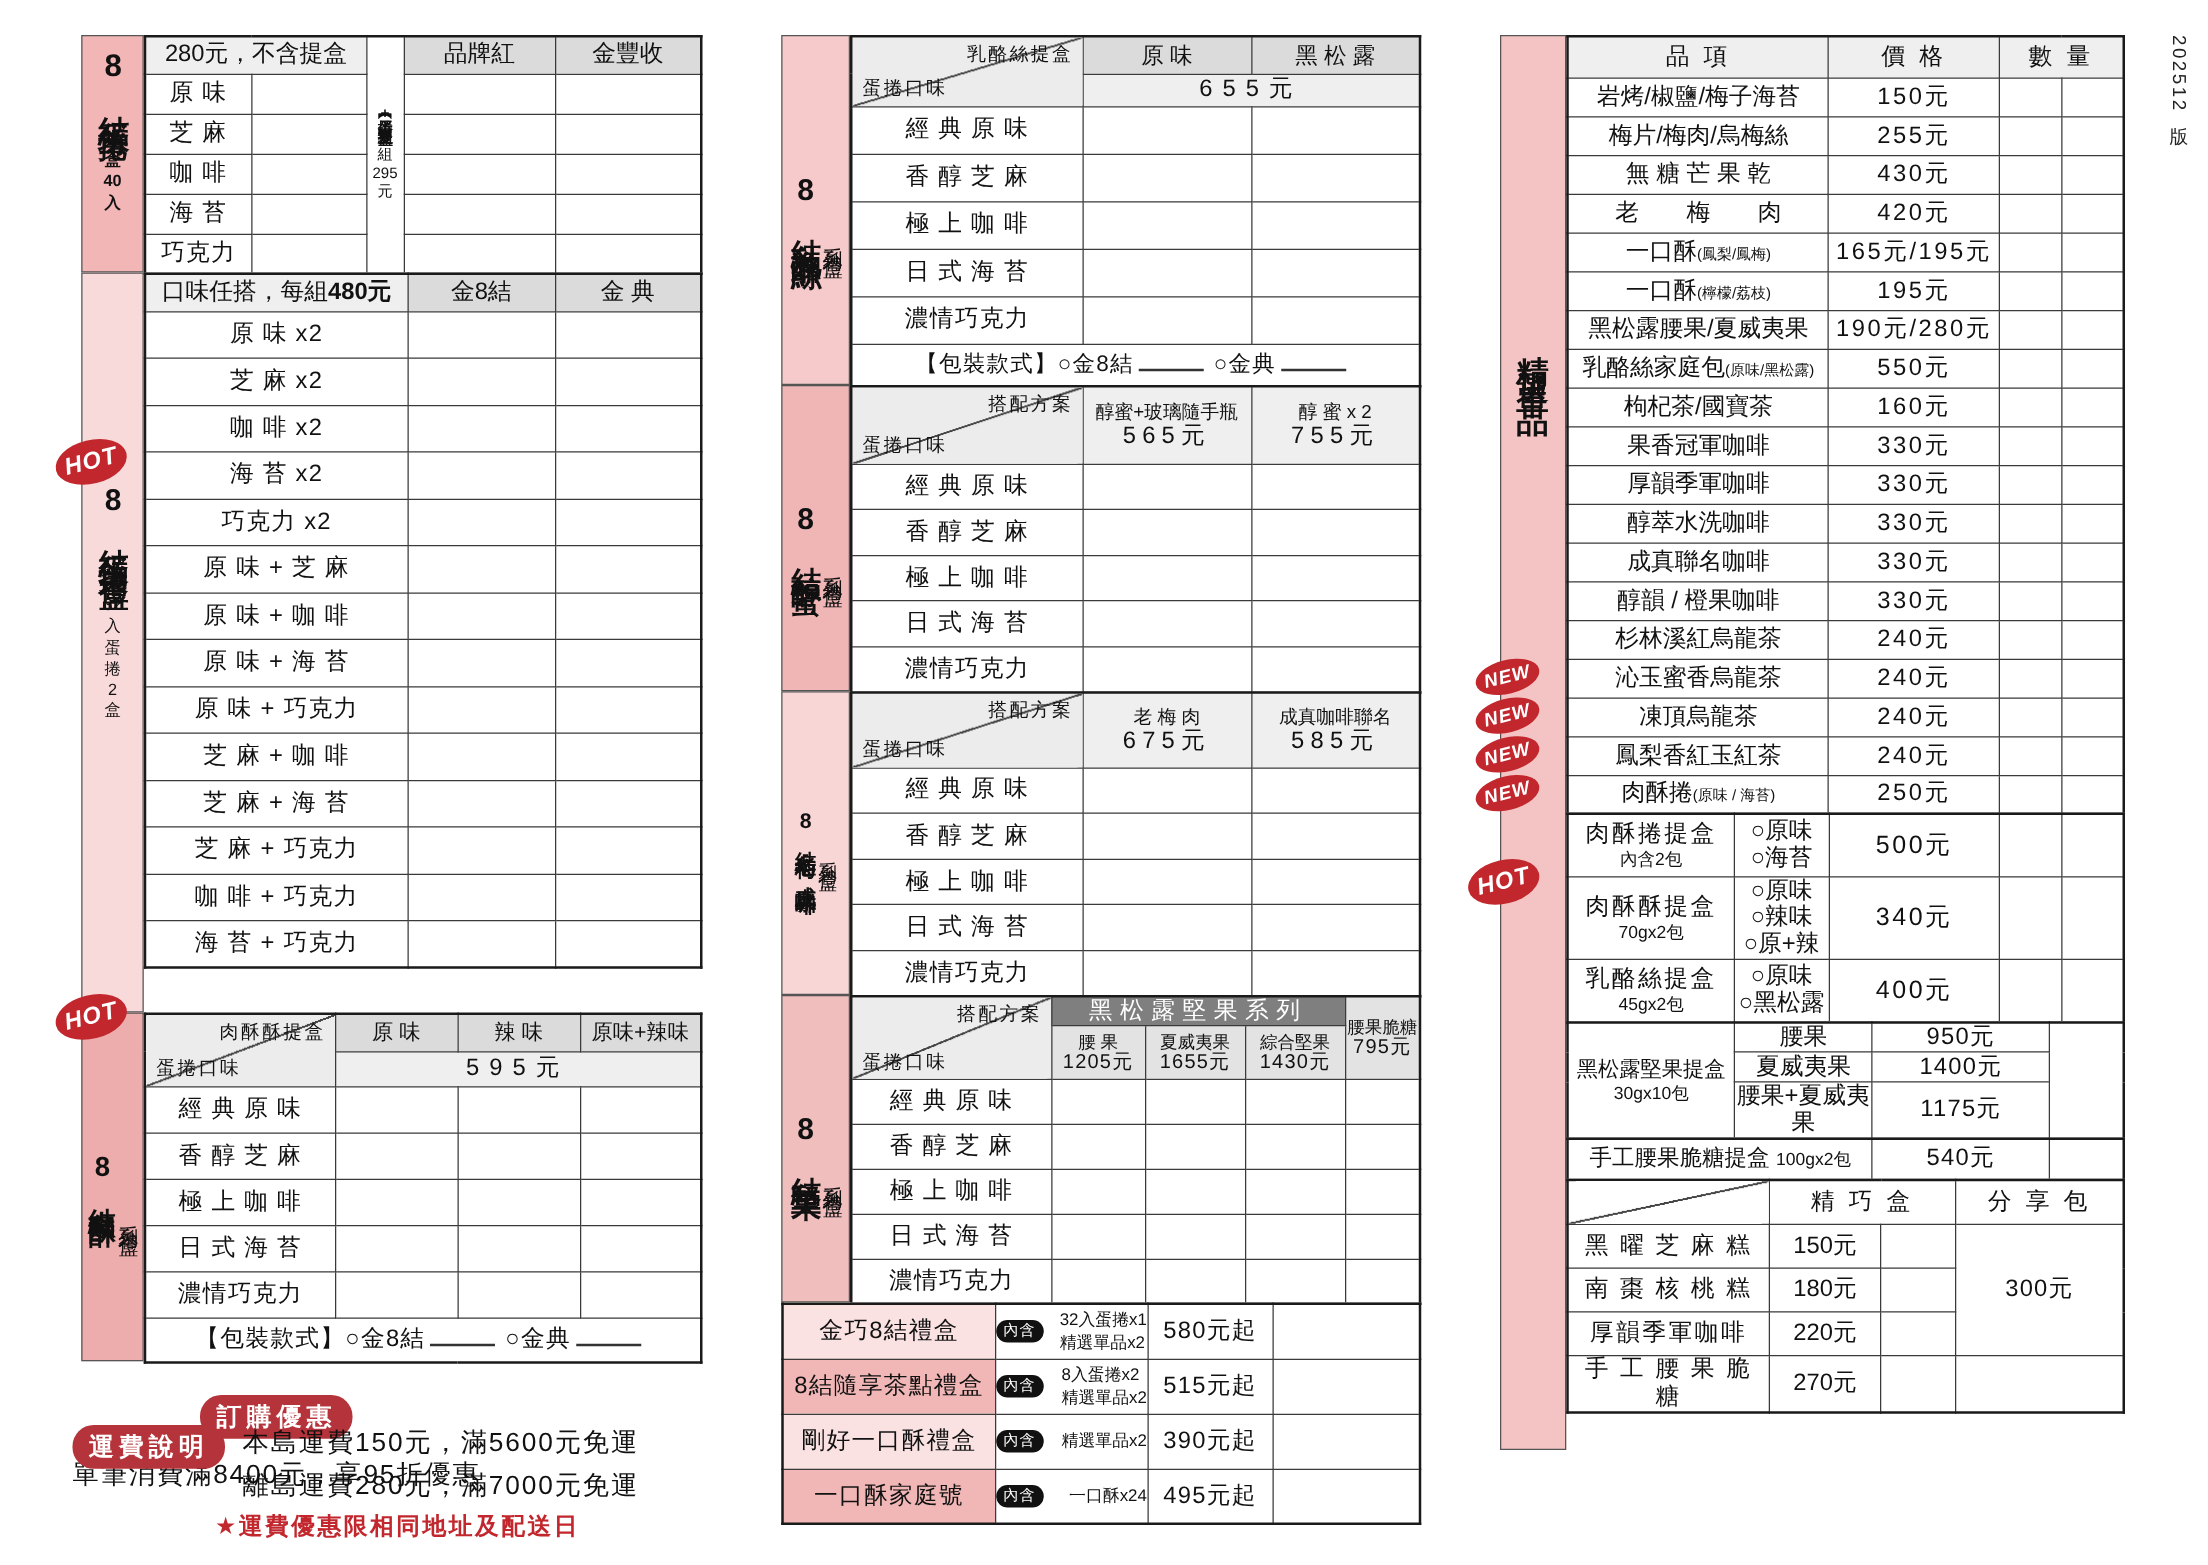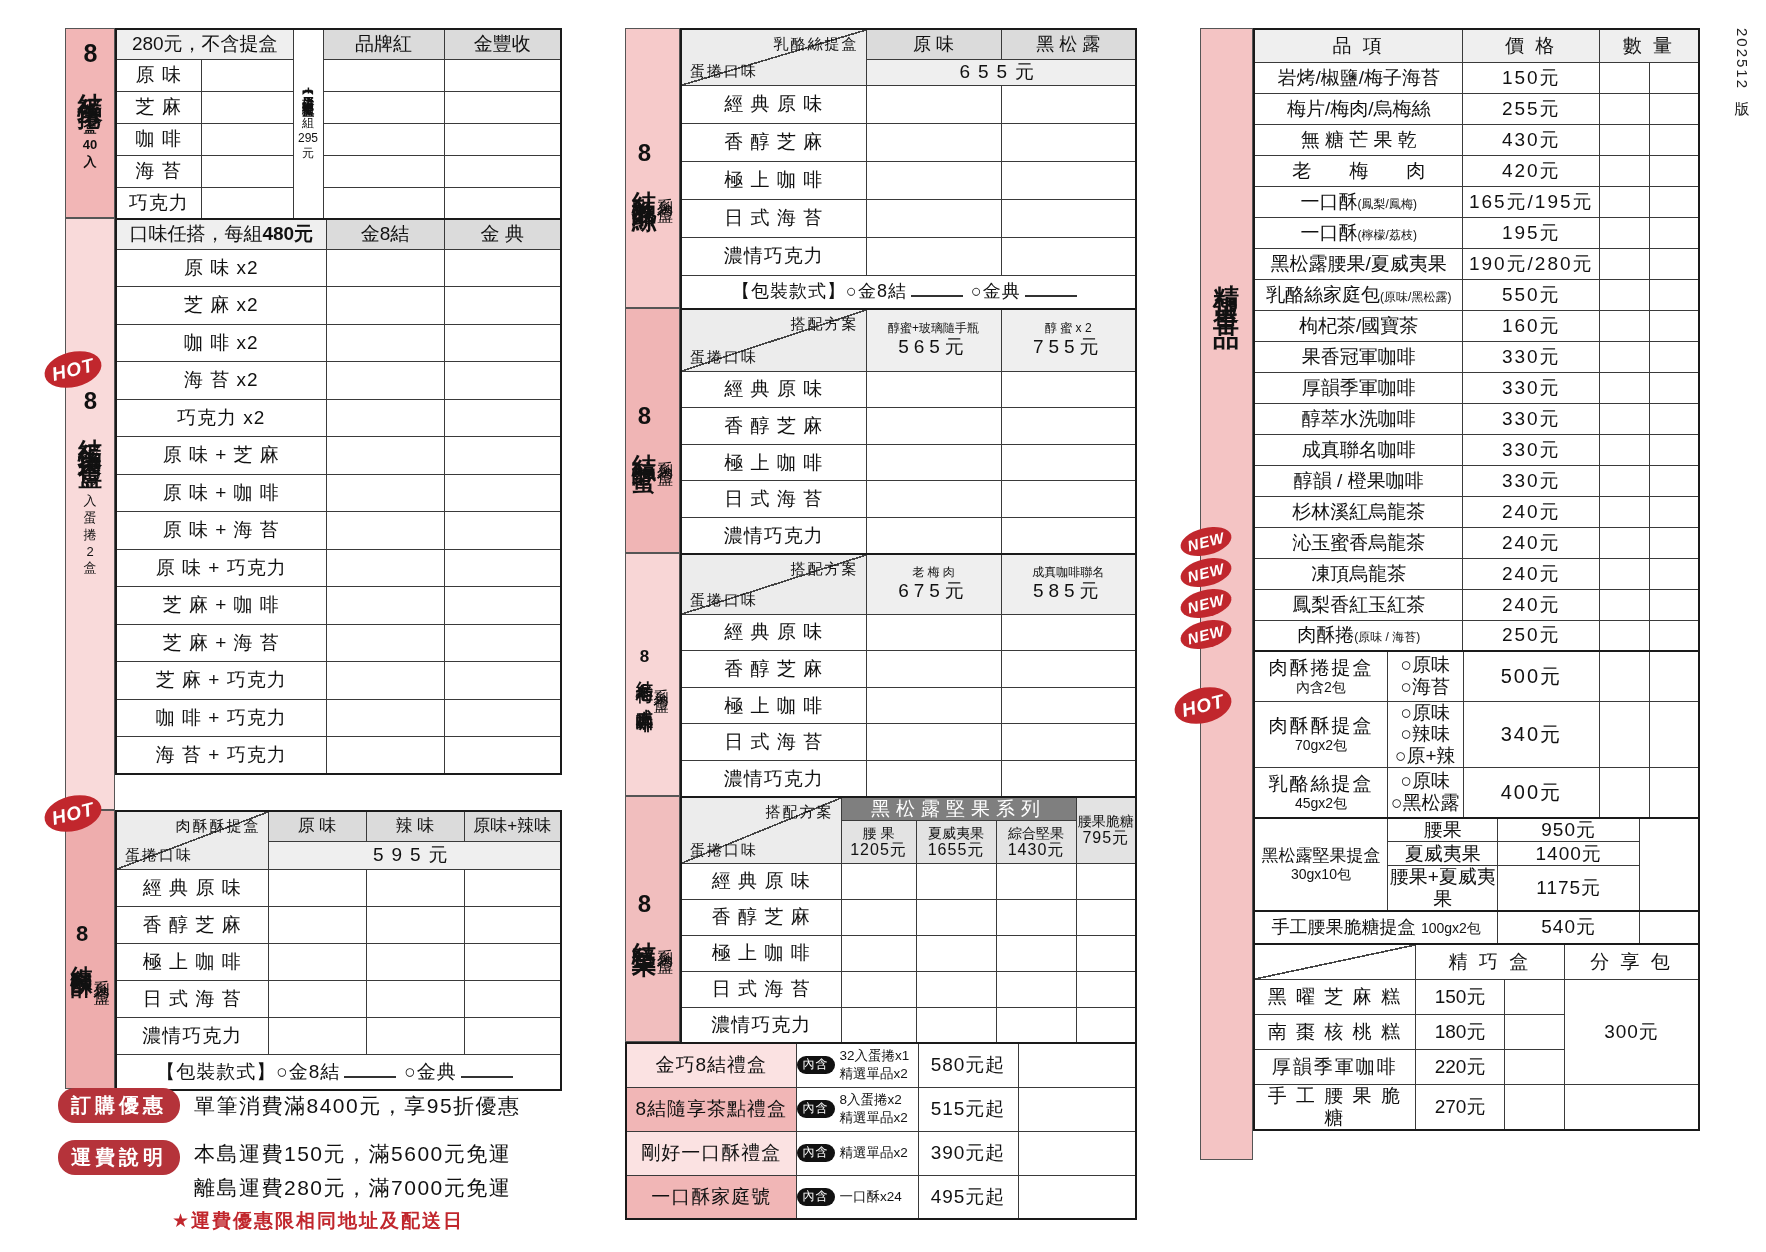--- a/index.html
+++ b/index.html
@@ -14,21 +14,21 @@
   .banner{background:#7f7f7f;color:#fff;font-size:15px;letter-spacing:6px;}
   .price-row{background:#efefef;font-size:20px;letter-spacing:8px;}
   .flavor{font-size:20px;letter-spacing:1px;}
   .in{background:#fff;}
 
   .diag{position:relative;background-color:#ececec;background-image:linear-gradient(to bottom right,transparent calc(50% - 0.8px),#444 calc(50% - 0.8px),#444 calc(50% + 0.8px),transparent calc(50% + 0.8px));}
   .diag-plain{position:relative;background-color:#fff;background-image:linear-gradient(to bottom right,transparent calc(50% - 0.8px),#444 calc(50% - 0.8px),#444 calc(50% + 0.8px),transparent calc(50% + 0.8px));}
   .diag-top{position:absolute;top:5px;right:7px;font-size:15px;letter-spacing:2px;}
   .diag-bot{position:absolute;bottom:5px;left:8px;font-size:15px;letter-spacing:2px;}
 
-  .two-line .hl1{font-size:12px;}
+  .two-line .hl1{font-size:15px;}
   .two-line .hl2{font-size:19px;letter-spacing:5px;}
   .hl1s{font-size:14px;}
   .hl2s{font-size:16px;letter-spacing:1px;}
 
   .strip{position:absolute;border:1px solid #555;box-sizing:border-box;display:flex;flex-direction:column;align-items:center;}
   .strip-row{display:flex;flex-direction:row;justify-content:center;align-items:flex-start;}
   .vmain{writing-mode:vertical-rl;text-orientation:upright;font-weight:bold;font-size:24px;letter-spacing:6px;line-height:1;}
   .vsub{writing-mode:vertical-rl;text-orientation:upright;font-size:16px;letter-spacing:3px;line-height:1;margin-top:46px;margin-left:1px;}
   .vnote{display:flex;flex-direction:column;align-items:center;font-size:13px;line-height:1.3;font-weight:bold;}
   .vnote span{display:block;}
@@ -47,21 +47,21 @@
   .promo-text{font-size:21px;letter-spacing:1.5px;}
   .ship-lines{display:flex;flex-direction:column;gap:6px;font-size:21px;letter-spacing:1.5px;}
   .star-note{position:absolute;color:#c1272d;font-size:19px;letter-spacing:2px;font-weight:bold;}
 
   .badge{position:absolute;background:#c1272d;color:#fff;font-weight:bold;font-style:italic;display:flex;align-items:center;justify-content:center;border-radius:50%;transform:rotate(-14deg);z-index:5;}
   .badge.hot{width:58px;height:35px;font-size:19px;letter-spacing:1px;}
   .badge.new{width:52px;height:27px;font-size:15px;letter-spacing:1px;}
 
   .box-name{font-size:20px;letter-spacing:1px;}
   .box-contents{text-align:left;padding-left:6px;}
-  .box-contents-flex{display:flex;align-items:center;}
+  .box-contents-flex{display:flex;align-items:center;justify-content:space-between;}
   .contents{white-space:pre-line;font-size:13.5px;line-height:1.35;display:inline-block;text-align:left;}
   .box-price{font-size:21px;letter-spacing:1px;}
   #t-boxes tr:nth-child(odd) .box-name{background:#fbe2e2;}
   #t-boxes tr:nth-child(even) .box-name{background:#f1b6b6;}
 
   .item-name{font-size:19px;}
   .item-name .small{font-size:12px;}
   .price{font-size:18px;letter-spacing:2px;}
   .opts{font-size:13.5px;text-align:left;padding-left:7px;white-space:pre-line;line-height:1.5;}
   .on1{font-size:19px;letter-spacing:2px;}
@@ -315,21 +315,21 @@
       <td class="in"></td>
     </tr>
     <tr style="height:36px;">
       <td colspan="4" class="pack">
         <span>【包裝款式】</span><span>○金8結</span><span class="blankline"></span><span>○金典</span><span class="blankline"></span>
       </td>
     </tr>
   </tbody>
     </table>
 
-  <div class="promo-line" style="left:58px;top:1088px;">
+  <div class="promo-line" style="left:58px;top:1116px;flex-direction:column;">
     <span class="pill">訂購優惠</span>
     <span class="promo-text">單筆消費滿8400元，享95折優惠</span>
   </div>
   <div class="promo-line" style="left:58px;top:1140px;align-items:flex-start;">
     <span class="pill">運費說明</span>
     <span class="ship-lines">
       <span>本島運費150元，滿5600元免運</span>
       <span>離島運費280元，滿7000元免運</span>
     </span>
   </div>

